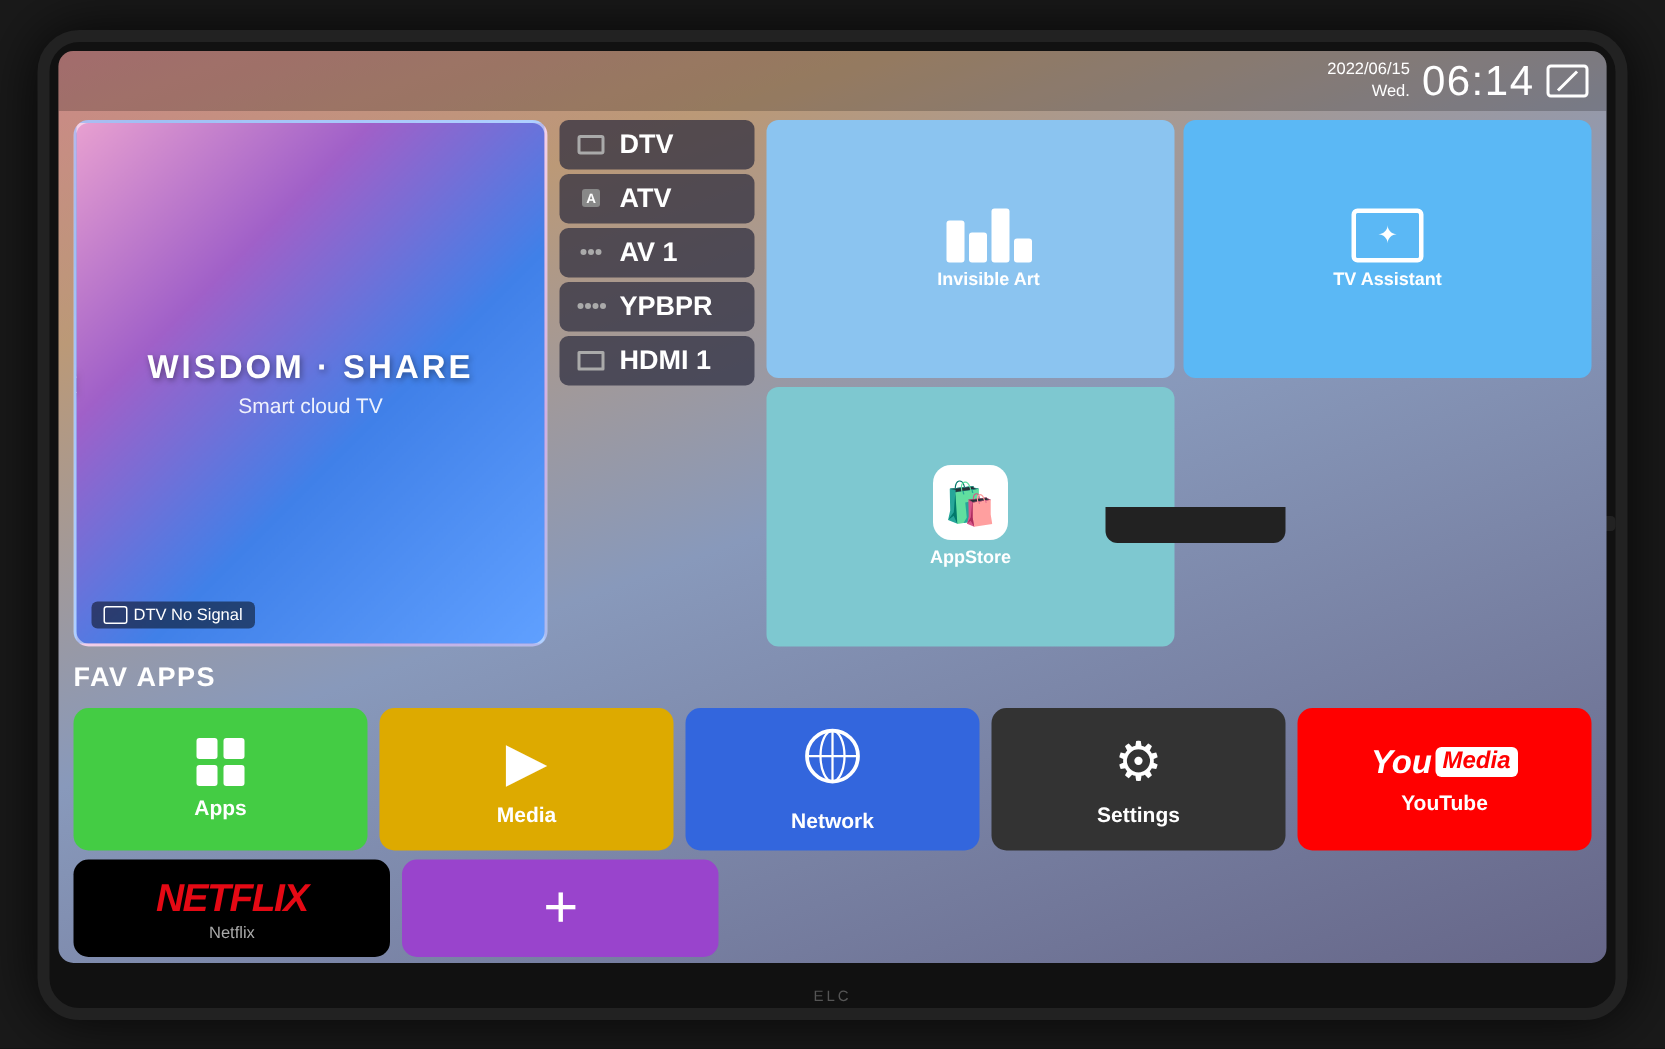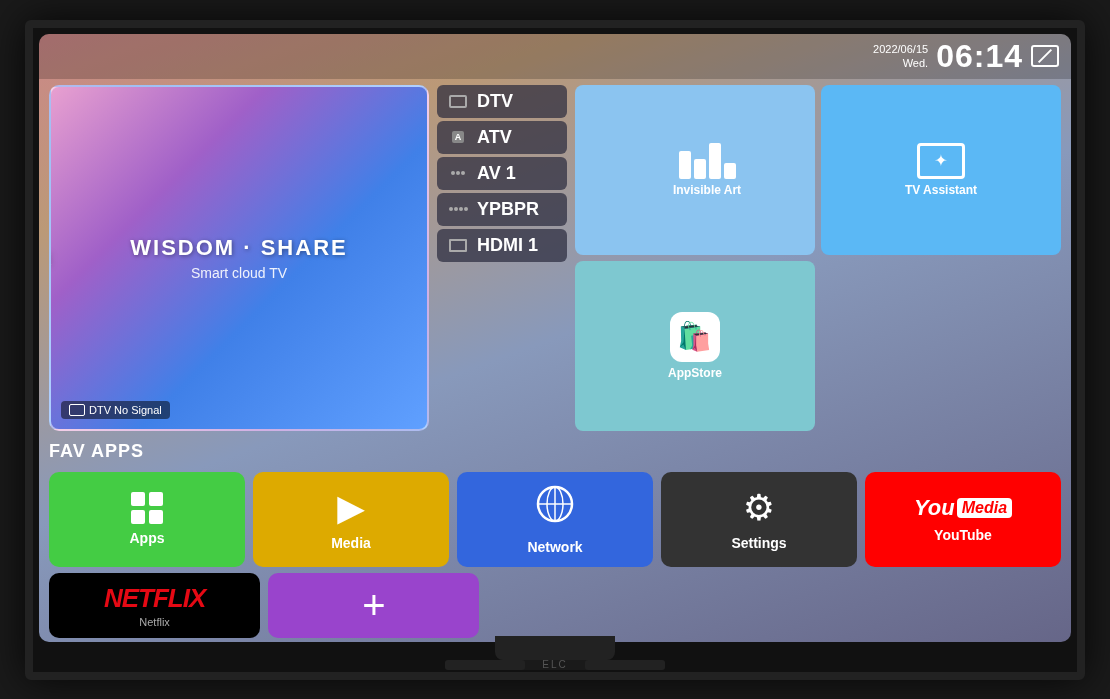--- a/index.html
+++ b/index.html
@@ -11,24 +11,23 @@
       align-items: center;
       justify-content: center;
       font-family: Arial, sans-serif;
       overflow: hidden;
     }
 
     .tv-outer {
       width: 1060px;
       height: 660px;
       background: #111;
-      border-radius: 6px;
+      border-radius: 28px;
       border: 8px solid #222;
       display: flex;
-      flex-direction: column;
       align-items: center;
       justify-content: flex-end;
       position: relative;
       box-shadow: 0 0 40px rgba(0,0,0,0.8);
     }
 
     .tv-screen {
       position: absolute;
       top: 6px;
       left: 6px;
@@ -85,22 +84,22 @@
       align-items: center;
       gap: 8px;
       color: #fff;
     }
     .date-info {
       font-size: 11px;
       text-align: right;
       line-height: 1.3;
     }
     .time-display {
-      font-size: 32px;
-      font-weight: bold;
+      font-size: 28px;
+      font-weight: normal;
       letter-spacing: 1px;
     }
     .signal-icon {
       width: 28px;
       height: 22px;
       border: 2px solid #fff;
       border-radius: 3px;
       display: flex;
       align-items: center;
       justify-content: center;
@@ -118,21 +117,21 @@
     
     .main-area {
       display: flex;
       flex: 1;
       padding: 6px 10px;
       gap: 8px;
     }
 
     
     .hero-panel {
-      width: 380px;
+      width: 316px;
       flex-shrink: 0;
       background: linear-gradient(135deg, #e8a0d0 0%, #a060c8 30%, #4080e8 60%, #60a0ff 100%);
       border-radius: 10px;
       border: 2px solid rgba(255,255,255,0.5);
       display: flex;
       flex-direction: column;
       justify-content: center;
       align-items: center;
       position: relative;
       overflow: hidden;

